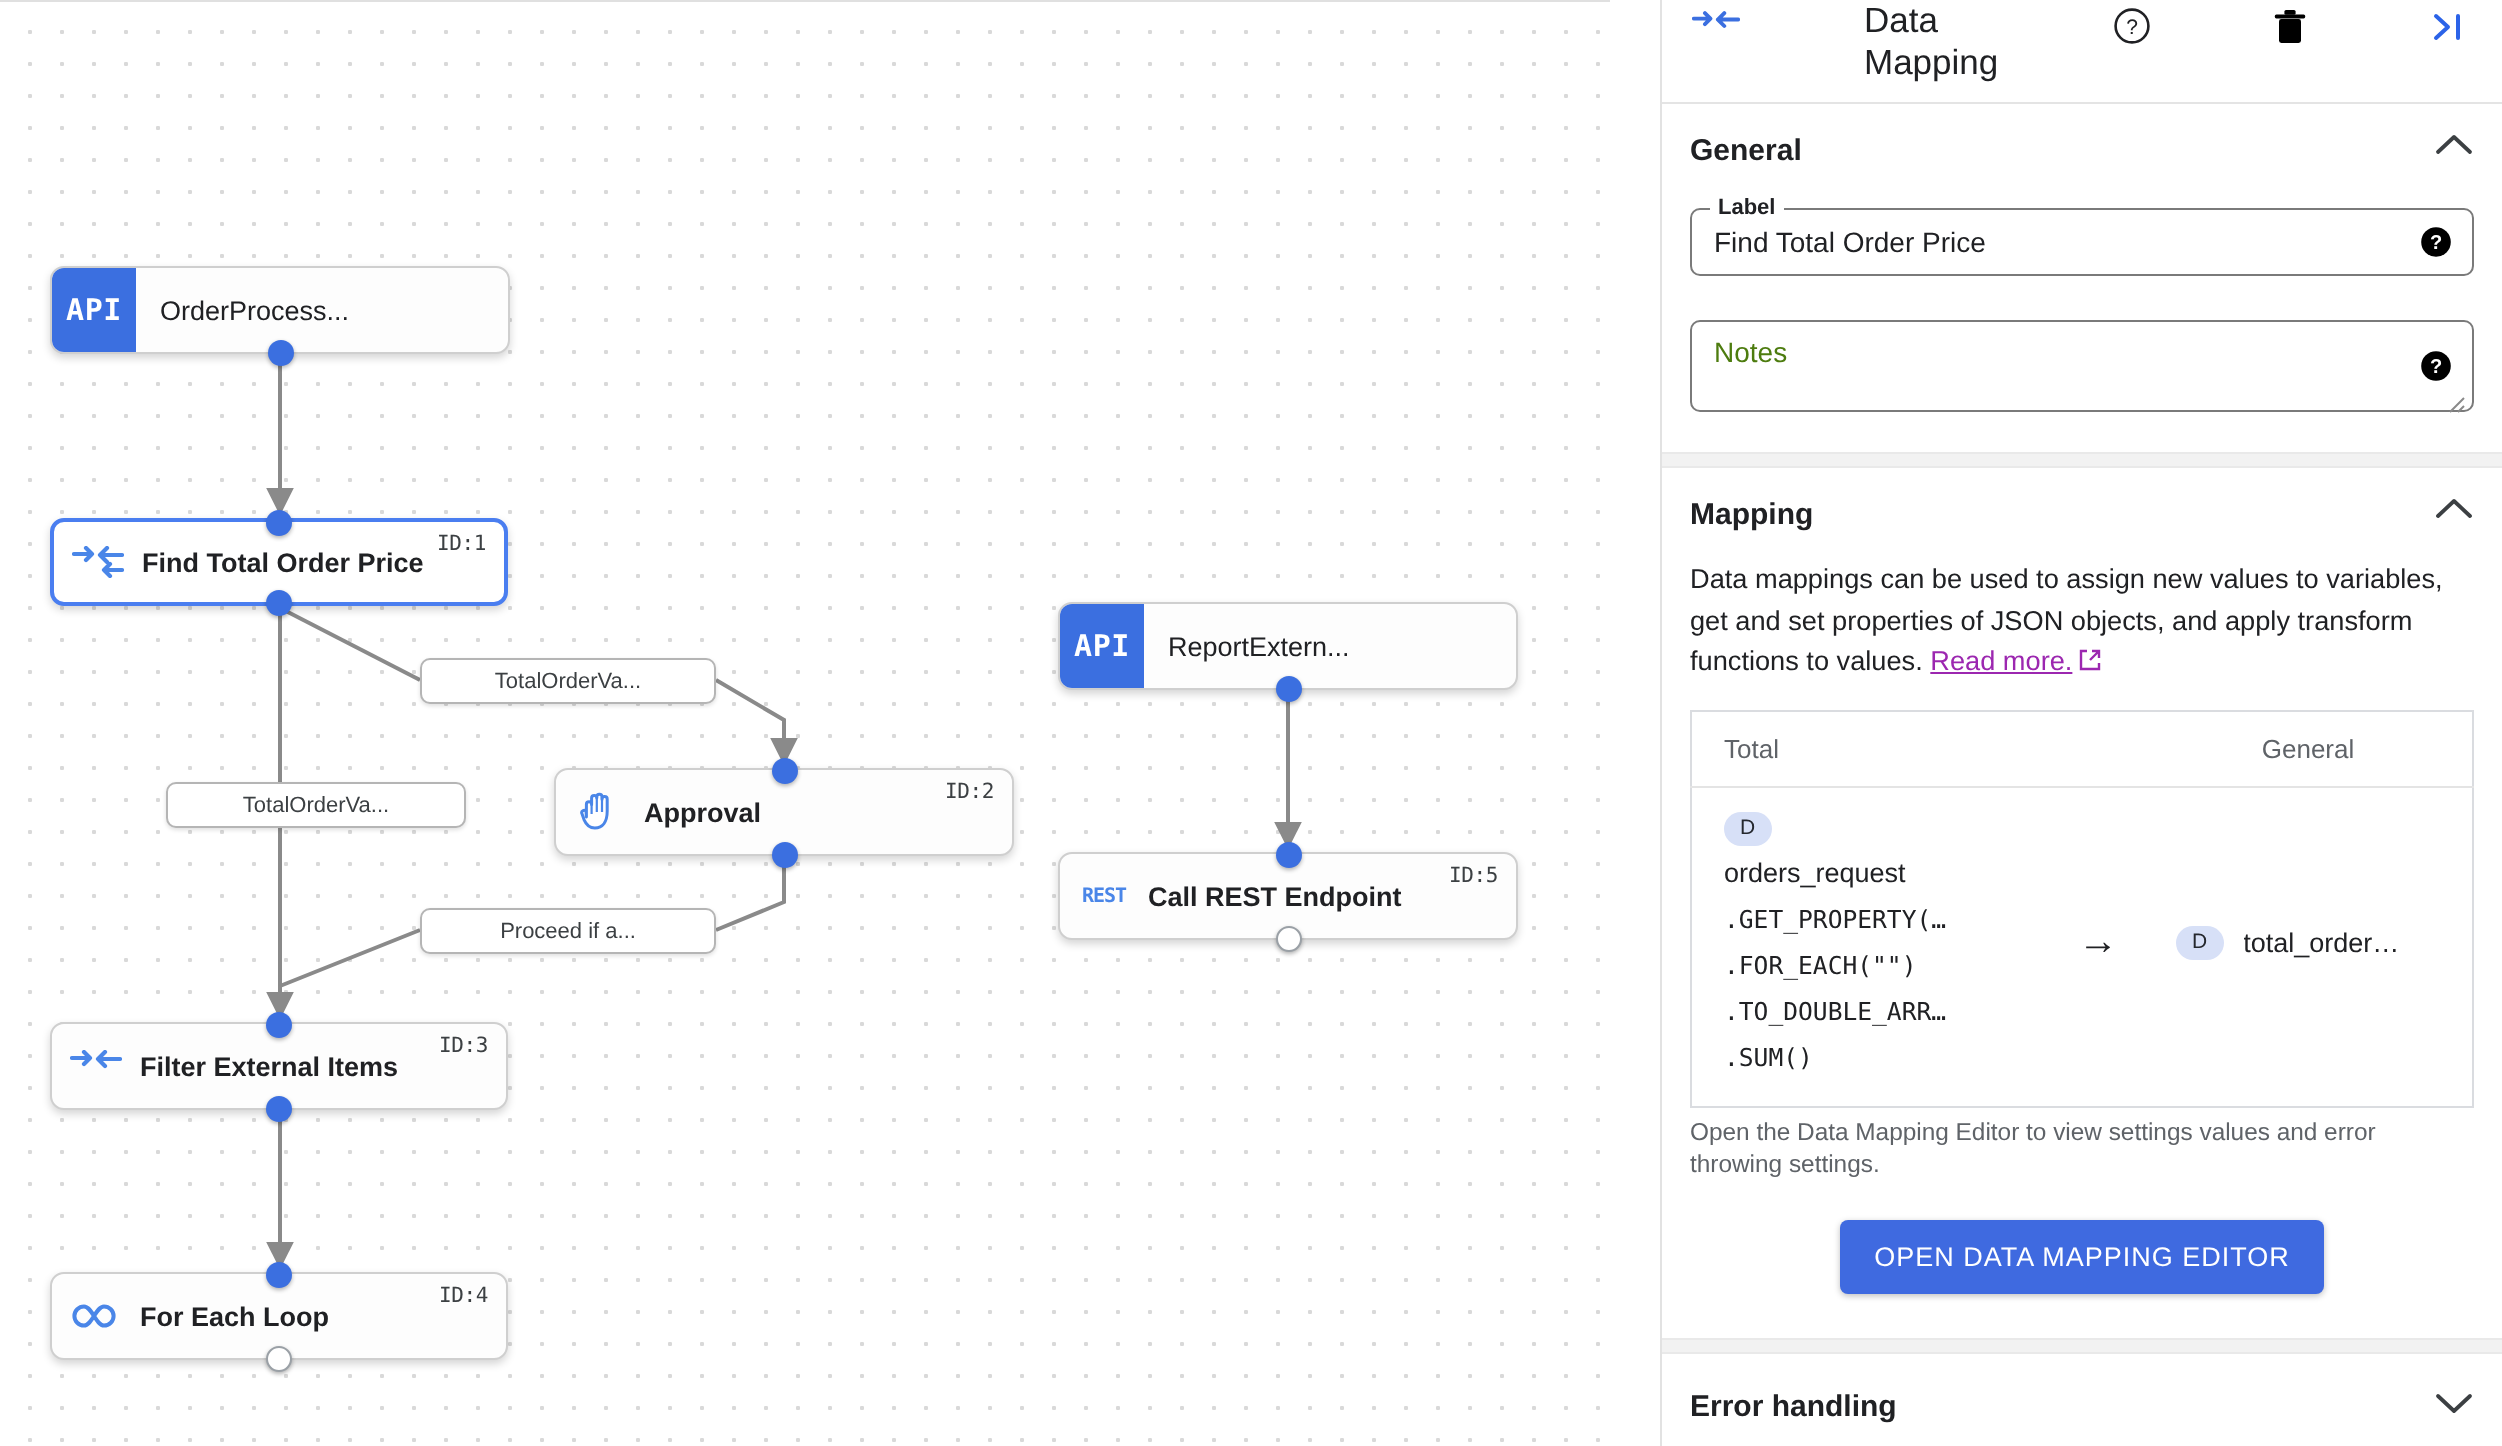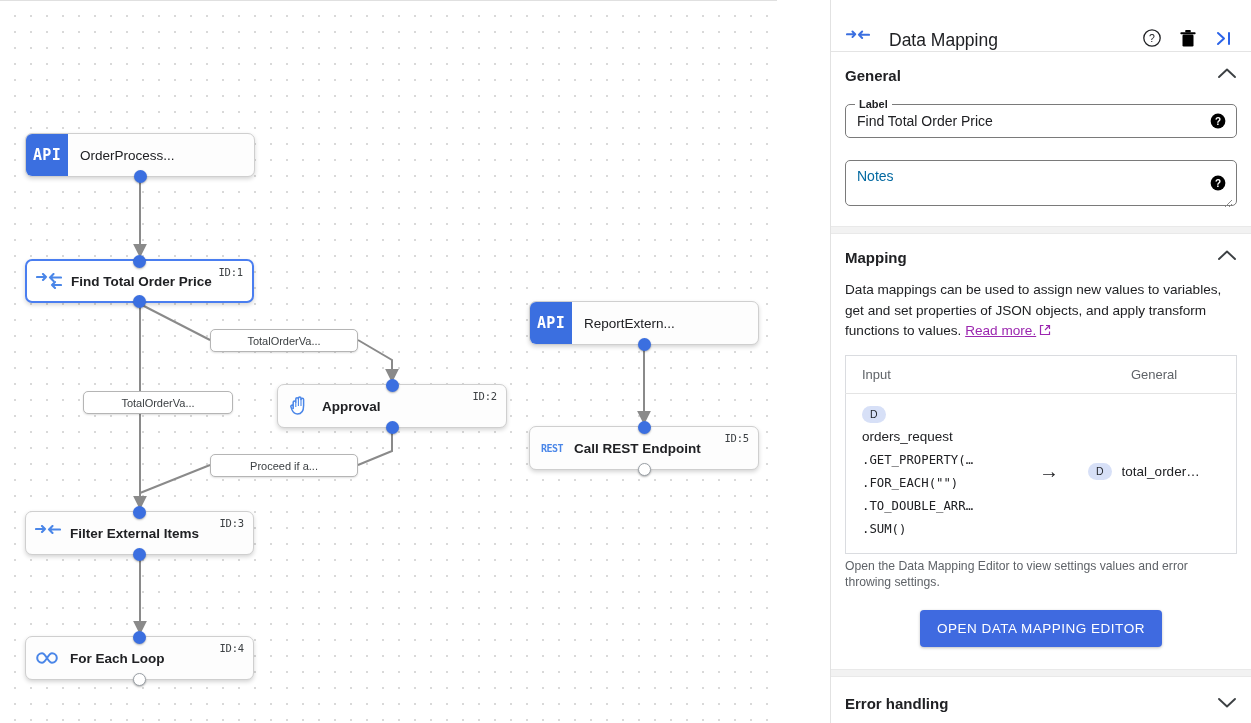--- a/index.html
+++ b/index.html
@@ -15,20 +15,21 @@
   
   #canvas {
     position: absolute; left: 0; top: 0;
     width: 777px; height: 723px;
     background-color: #ffffff;
     background-image: radial-gradient(#d9d9d9 1px, transparent 1.2px);
     background-size: 16px 16px;
     background-position: 7px 7px;
     border-top: 1px solid #e0e0e0;
     overflow: hidden;
+    padding-left: 28px;
   }
   #edges { position: absolute; left: 0; top: 0; width: 829px; height: 723px; pointer-events: none; }
 
   .node {
     position: absolute;
     background: #fdfdfd;
     border: 1px solid #cfcfcf;
     border-radius: 7px;
     box-shadow: 0 2px 4px rgba(0,0,0,0.17);
     display: flex; align-items: center;
@@ -87,24 +88,25 @@
   
   #panel {
     position: absolute; left: 830px; top: 0;
     width: 421px; height: 723px;
     background: #ffffff;
     border-left: 1px solid #e2e2e2;
     box-sizing: border-box;
     overflow: hidden;
   }
   #panel-header {
-    height: 52px; display: flex; align-items: flex-end;
-    padding: 0 14px 0 14px;
+    height: 52px; display: flex; align-items: flex-start;
+    padding: 0 14px 16px 14px;
     border-bottom: 1px solid #e4e4e4;
     box-sizing: border-box;
+    gap: 43px;
   }
   #panel-title {
     font-size: 17.5px; color: #202124; font-weight: 400;
     margin-left: 18px; flex: 1;
   }
   .hdr-icon {
     width: 26px; height: 26px; margin-left: 10px;
     display: flex; align-items: center; justify-content: center;
     cursor: pointer;
   }
@@ -136,21 +138,21 @@
     font-size: 11px; font-weight: 700; color: #202124;
   }
   .field-value {
     padding: 0 38px 0 11px; line-height: 32px;
     font-size: 14px; color: #202124;
     white-space: nowrap; overflow: hidden;
   }
   .field.notes { height: 46px; margin-top: 22px; }
   .field-placeholder {
     padding: 0 38px 0 11px; line-height: 30px;
-    font-size: 14px; color: #0369a1;
+    font-size: 14px; color: #4d7c0f;
   }
   .help-dot {
     position: absolute; right: 10px; top: 50%; margin-top: -8px;
     width: 16px; height: 16px;
   }
   .resize-grip {
     position: absolute; right: 3px; bottom: 2px;
     width: 9px; height: 9px;
   }
 
@@ -399,21 +401,21 @@
       </div>
 
       <p class="desc"><span>Data mappings can be used to assign new values to variables, get and set properties of JSON objects, and apply transform functions to values.</span> <span class="link">Read more.</span><span class="ext-icon"><svg width="12" height="12" viewBox="0 0 12 12">
               <path d="M4.5 1.5 H1.5 V10.5 H10.5 V7.5" stroke="#9c27b0" stroke-width="1.2" fill="none"></path>
               <path d="M7 1.5 H10.5 V5 M10.5 1.5 L6 6" stroke="#9c27b0" stroke-width="1.2" fill="none"></path>
             </svg></span></p>
 
       <table class="map">
         <thead>
           <tr>
-            <th>Input</th>
+            <th>Total</th>
             <th style="width:46px;"></th>
             <th class="out">General</th>
           </tr>
         </thead>
         <tbody>
           <tr>
             <td>
               <span class="vbadge">D</span>
               <div class="expr"><span class="root">orders_request</span></div>
               <div class="expr">.GET_PROPERTY(…</div>

